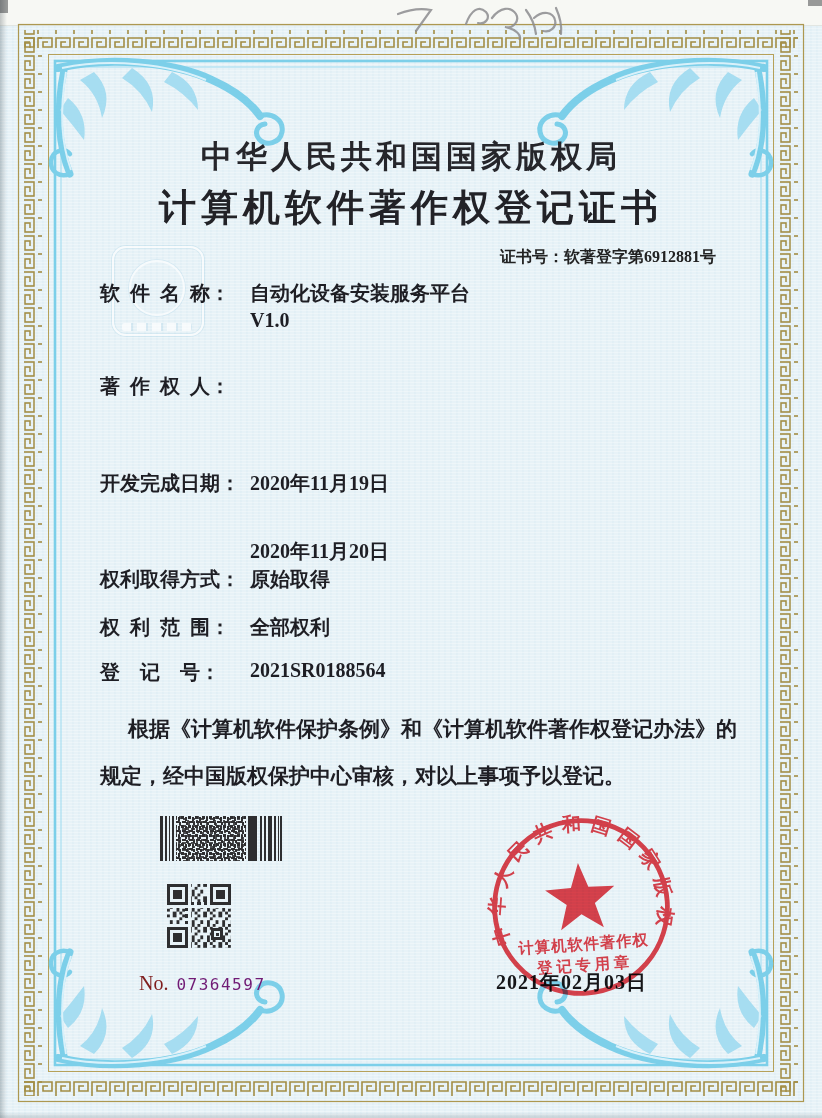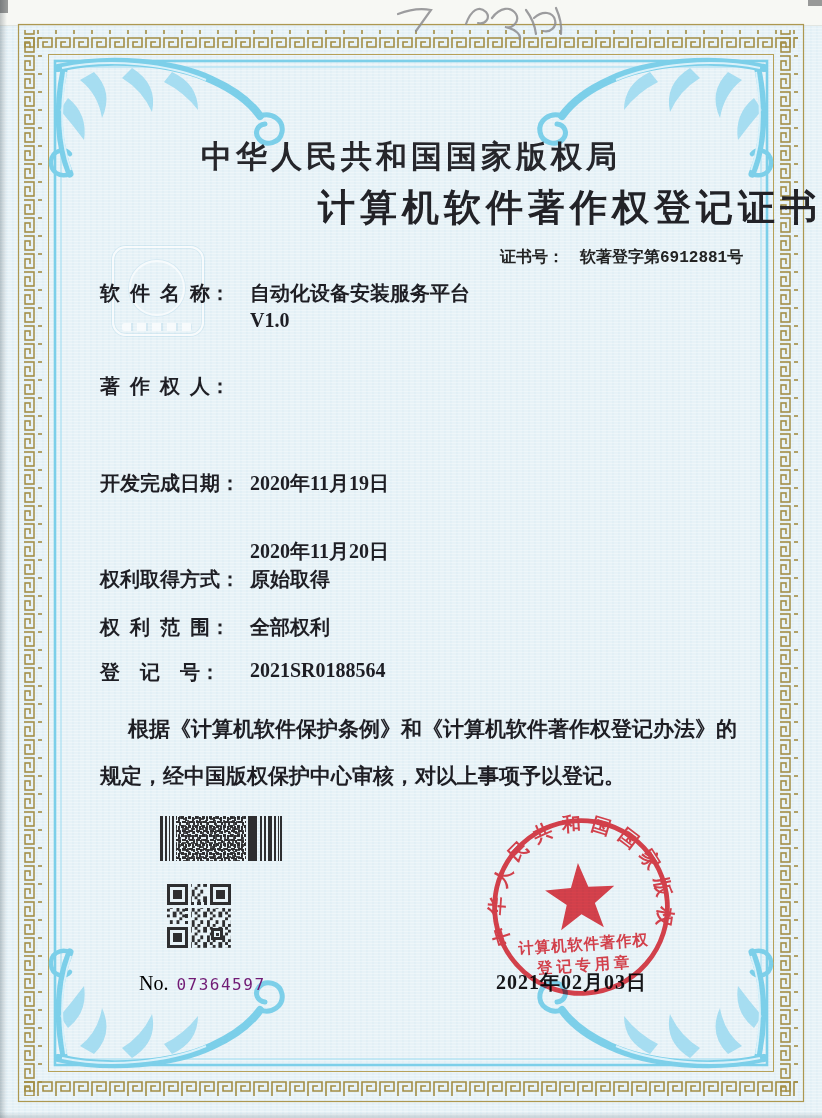--- a/index.html
+++ b/index.html
@@ -24,33 +24,33 @@
   .nick.tl{left:0;top:0;width:8px;height:13px;}
   .nick.tr{right:0;top:0;width:14px;height:6px;}
 
   .frame-svg{position:absolute;left:0;top:0;}
 
   .authority{
     position:absolute;left:0;top:136px;width:100%;text-align:center;
     font-size:31px;font-weight:bold;letter-spacing:4px;color:#26262b;
   }
   .cert-title{
-    position:absolute;left:0;top:183px;width:100%;text-align:right;
+    position:absolute;left:0;top:183px;width:100%;text-align:center;
     font-size:37px;font-weight:bold;letter-spacing:5px;color:#222227;
   }
   .certno{position:absolute;left:500px;top:247px;font-size:16px;font-weight:bold;color:#222;}
-  .certno .v{margin-left:16px;font-family:Liberation Mono, monospace;}
+  .certno .v{margin-left:0;}
 
   .f-label{position:absolute;left:100px;font-size:20px;font-weight:bold;white-space:pre;color:#1e1e24;}
   .f-value{position:absolute;left:250px;font-size:20px;font-weight:bold;white-space:pre;color:#1e1e24;}
 
   .statement{position:absolute;font-size:21px;font-weight:bold;color:#1e1e24;white-space:pre;}
 
   .serial{position:absolute;left:139px;top:972px;}
-  .serial .no{font-size:20px;color:#000000;}
+  .serial .no{font-size:20px;color:#7f1d1d;}
   .serial .num{
     font-family:"DejaVu Sans Mono","Liberation Mono",monospace;
     font-size:16px;letter-spacing:1.5px;color:#701a75;font-weight:normal;margin-left:8px;
   }
 
   .issue-date{position:absolute;left:496px;top:969px;font-size:20px;font-weight:bold;color:#151518;letter-spacing:1px;}
 
   .seal{
     position:absolute;left:485px;top:811px;width:192px;height:192px;
     mix-blend-mode:multiply;opacity:.93;transform:rotate(-4deg);

